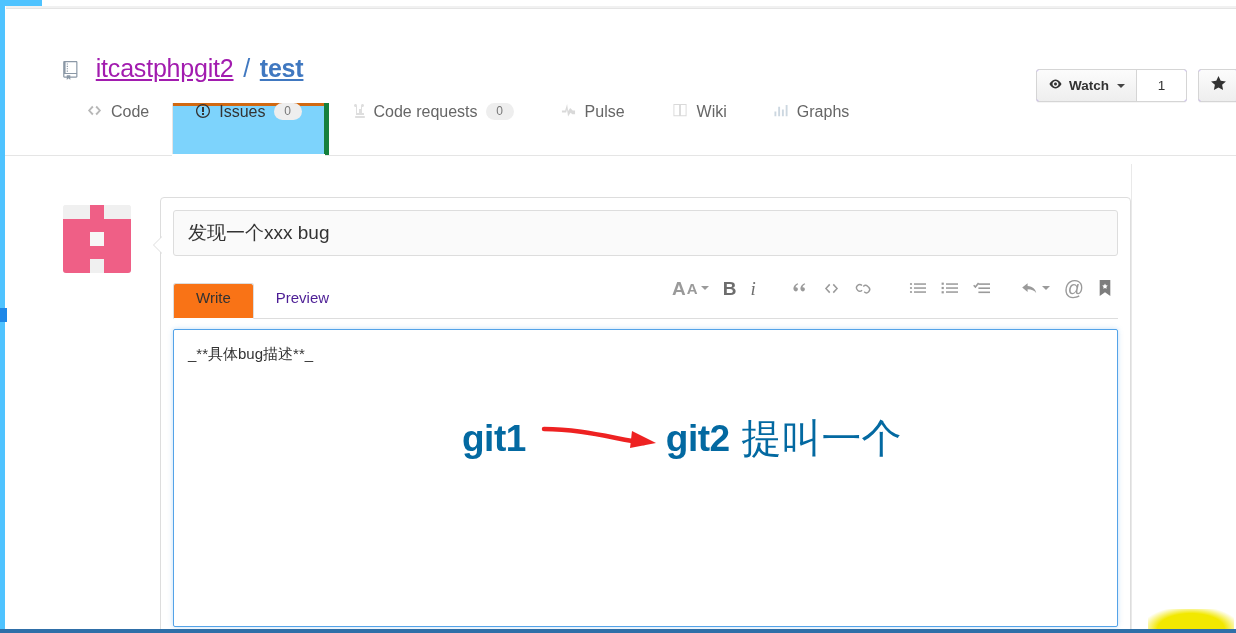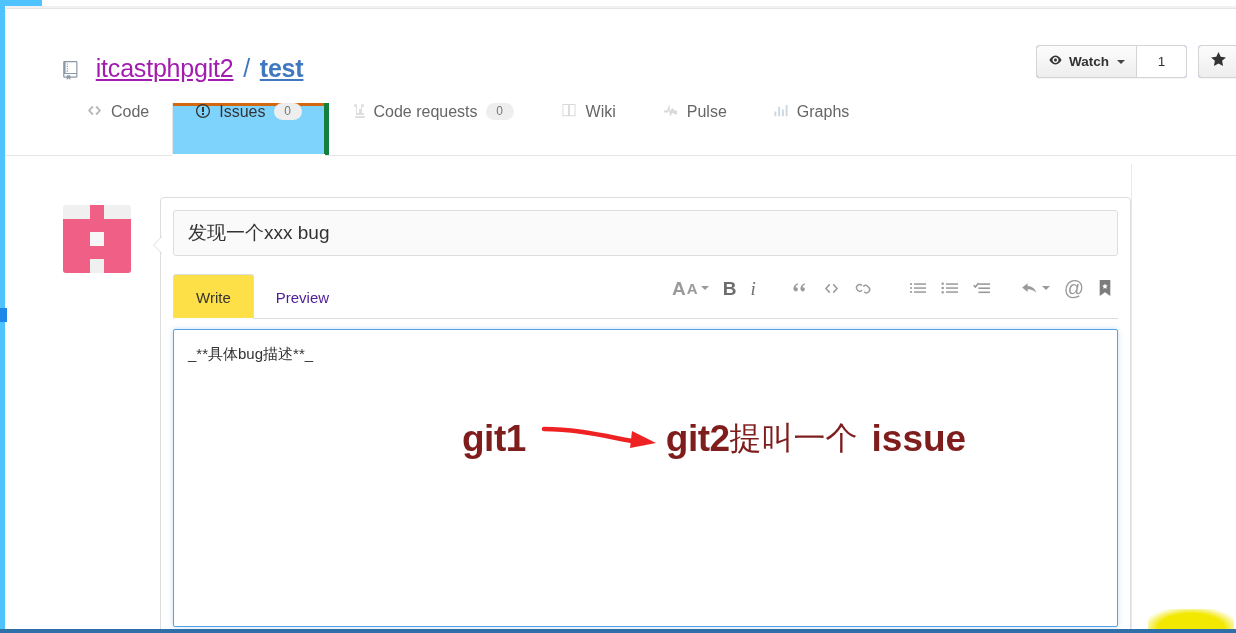--- a/index.html
+++ b/index.html
@@ -116,20 +116,21 @@
   }
   .btn-group {
     display: flex;
     align-items: stretch;
     height: 31px;
     border: 1px solid #d5d5d5;
     border-radius: 3px;
     overflow: hidden;
     background: #8b5cf6;
     box-shadow: 0 1px 0 rgba(0,0,0,0.04);
+    margin-top: 24px;
   }
   .btn-main {
     display: flex;
     align-items: center;
     gap: 6px;
     padding: 0 11px;
     font-size: 13.5px;
     font-weight: bold;
     color: #333;
     background: linear-gradient(#fcfcfc, #eeeeee);
@@ -298,22 +299,22 @@
     padding: 0 22px 12px 22px;
     font-size: 15px;
     color: #4c1d95;
     background: transparent;
   }
   .md-tab.selected {
     color: #333;
     border: 1px solid #dddddd;
     border-bottom: 1px solid #ffffff;
     border-radius: 3px 3px 0 0;
-    background: #fde047;
-    padding-top: 14px;
+    background: #f97316;
+    padding-top: 5px;
     margin-bottom: -1px;
   }
 
   .md-toolbar {
     position: absolute;
     right: 18px;
     top: 80px;
     display: flex;
     align-items: center;
     color: #9a9a9a;
@@ -364,35 +365,36 @@
   
   .annotation {
     position: absolute;
     left: 462px;
     top: 418px;
     display: flex;
     align-items: center;
     gap: 0;
     font-size: 37px;
     line-height: 1;
-    color: #7f1d1d;
+    color: #0369a1;
     font-weight: bold;
     white-space: nowrap;
     z-index: 30;
     pointer-events: none;
   }
   .ann-a { letter-spacing: -0.5px; }
   .ann-arrow {
     margin: 0 6px 0 14px;
     display: block;
   }
   .ann-b { letter-spacing: -0.5px; }
   .ann-cn {
     font-weight: normal;
-    font-size: 32px;
+    margin-left: 12px;
+    font-size: 40px;
   }
   .ann-c {
     margin-left: 14px;
   }
 
   
   .yellow-blob {
     position: absolute;
     right: 2px;
     bottom: 4px;
@@ -493,35 +495,35 @@
             <path d="M11 11.28c0-1.73-.21-1.28-1.28-1.28H8V6H6v4H4.28C3.21 10 3 9.55 3 11.28V12h8v-.72zM11 13H3c-.55 0-1 .45-1 1s.45 1 1 1h8c.55 0 1-.45 1-1s-.45-1-1-1zM2.5 1C1.67 1 1 1.67 1 2.5S1.67 4 2.5 4 4 3.33 4 2.5 3.33 1 2.5 1zm7 0C8.67 1 8 1.67 8 2.5S8.67 4 9.5 4 11 3.33 11 2.5 10.33 1 9.5 1z"></path>
             <path d="M3 3v9h1V3H3zm5 0v9h1V3H8z"></path>
           </svg>
         </span>
         <span>Code requests</span>
         <span class="nav-counter">0</span>
       </div>
 
       <div class="nav-item">
         <span class="nav-ico">
+          <svg width="17" height="15" viewBox="0 0 14 16" fill="#b8b8b8" aria-hidden="true">
+            <path d="M11.5 8L8.8 5.4 6.6 8.5 5.5 1 3.4 8H0v2h4.5l.9-3 1.1 7.5 2.7-4 1.9 1.5H14V8h-2.5z"></path>
+          </svg>
+        </span>
+        <span>Pulse</span>
+      </div>
+
+      <div class="nav-item">
+        <span class="nav-ico">
           <svg width="18" height="15" viewBox="0 0 16 16" fill="#b8b8b8" aria-hidden="true">
             <path d="M2 2h5v11H2V2zm7 0h5v11H9V2zM1 1v13h14V1H1z"></path>
             <path d="M3 4h3v1H3V4zm0 2h3v1H3V6zm7-2h3v1h-3V4zm0 2h3v1h-3V6z" fill="#fff"></path>
           </svg>
         </span>
         <span>Wiki</span>
-      </div>
-
-      <div class="nav-item">
-        <span class="nav-ico">
-          <svg width="17" height="15" viewBox="0 0 14 16" fill="#b8b8b8" aria-hidden="true">
-            <path d="M11.5 8L8.8 5.4 6.6 8.5 5.5 1 3.4 8H0v2h4.5l.9-3 1.1 7.5 2.7-4 1.9 1.5H14V8h-2.5z"></path>
-          </svg>
-        </span>
-        <span>Pulse</span>
       </div>
 
       <div class="nav-item">
         <span class="nav-ico">
           <svg width="16" height="15" viewBox="0 0 16 16" fill="#9fb3c4" aria-hidden="true">
             <path d="M1 9h2v5H1V9zm4-5h2v10H5V4zm4 3h2v7H9V7zm4-5h2v12h-2V2z"></path>
           </svg>
         </span>
         <span>Graphs</span>
       </div>
@@ -654,19 +656,18 @@
   <div class="annotation">
     <span class="ann-a">git1</span>
     <span class="ann-arrow">
       <svg width="120" height="34" viewBox="0 0 120 34" aria-hidden="true">
         <path d="M4 11 C 40 11, 72 20, 104 25" stroke="#ee2222" stroke-width="4.5" fill="none" stroke-linecap="round"></path>
         <path d="M92 13 L 116 25 L 90 30 Z" fill="#ee2222"></path>
       </svg>
     </span>
     <span class="ann-b">git2</span>
     <span class="ann-cn">提叫一个</span>
-    <span class="ann-c">issue</span>
   </div>
 
   <div class="yellow-blob"></div>
   <div class="edge-bottom"></div>
 
 </div>
 
 </body></html>

